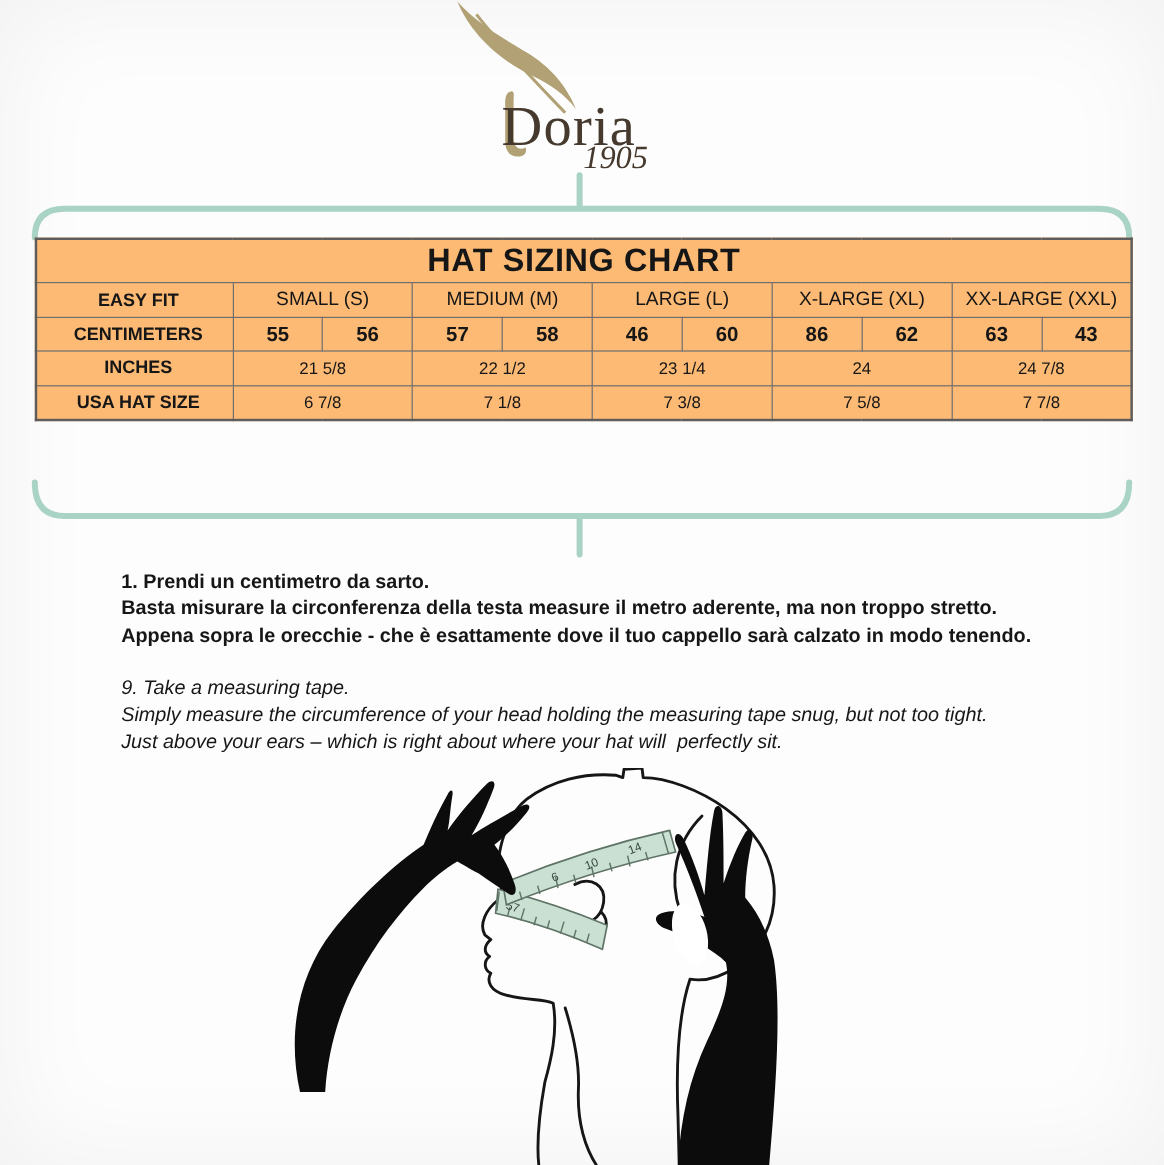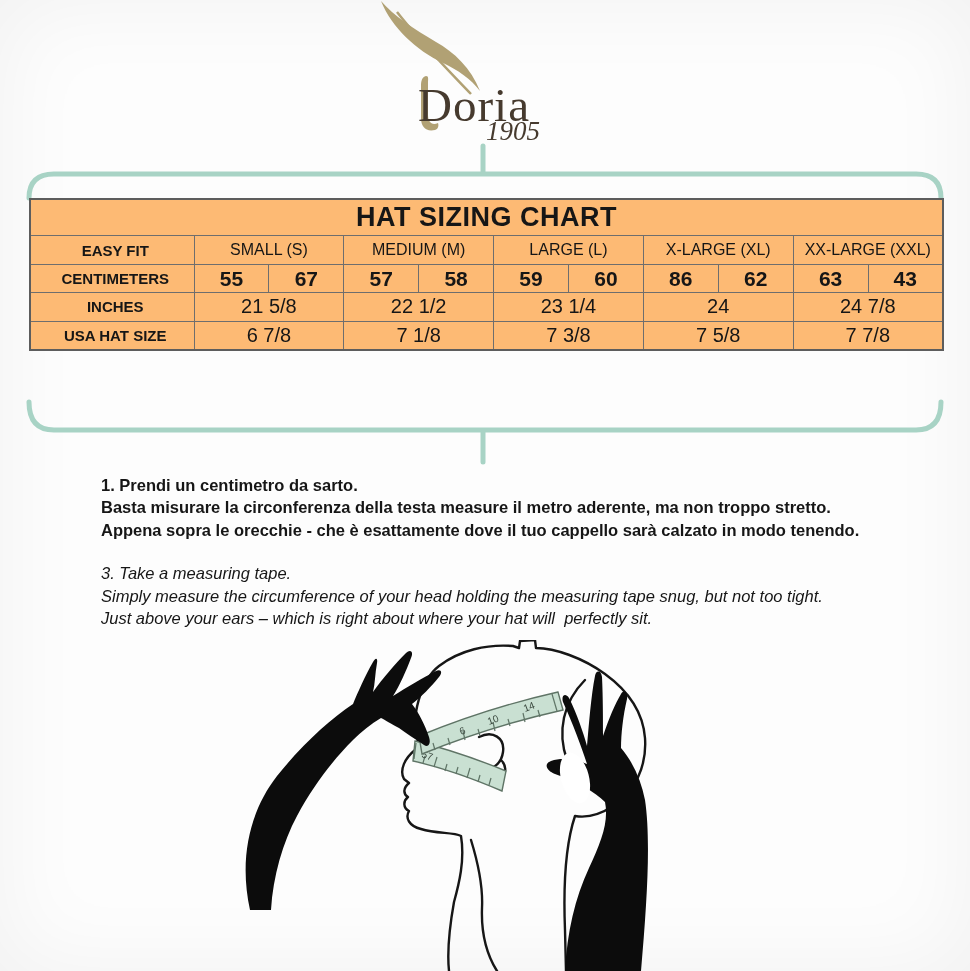--- a/index.html
+++ b/index.html
@@ -15,22 +15,22 @@
   table.sizing{
     position:absolute; left:29px; top:198px; width:913px;
     border-collapse:collapse; table-layout:fixed; background:#fdba74;
     border:2.5px solid #5d5d5d;
   }
   table.sizing td{ border:1.7px solid #6e6e6e; padding:0; vertical-align:middle; }
   col.c-label{width:164px;}
   col.c-val{width:74.9px;}
   tr.r-title td{ height:35px; font-size:27px; font-weight:bold; text-align:center; letter-spacing:.5px;}
   tr.r-head td{ height:28px; font-size:16px; text-align:center;}
-  tr.r-cm td{ height:27px; font-size:21px; font-weight:bold; text-align:center;}
-  tr.r-frac td{ height:27.5px; font-size:20px; text-align:center;}
+  tr.r-cm td{ height:27px; font-size:17px; font-weight:bold; text-align:center;}
+  tr.r-frac td{ height:27.5px; font-size:14px; text-align:center;}
   td.lbl{ font-weight:bold; text-align:left; padding-left:6px !important; font-size:15px !important;}
   
   .instructions{ left:101px; top:474px; width:780px; }
   .it-block div{ font-weight:bold; font-size:16.5px; line-height:22.4px; }
   .en-block{ margin-top:21px; }
   .en-block div{ font-style:italic; font-size:16.5px; line-height:22.4px; white-space:pre-wrap;}
   svg text{ font-family:"Liberation Sans", sans-serif; }
   svg text.serif{ font-family:"Liberation Serif", serif; }
 </style>
 </head>
@@ -73,24 +73,24 @@
       <td class="lbl">EASY FIT</td>
       <td colspan="2">SMALL (S)</td>
       <td colspan="2">MEDIUM (M)</td>
       <td colspan="2">LARGE (L)</td>
       <td colspan="2">X-LARGE (XL)</td>
       <td colspan="2">XX-LARGE (XXL)</td>
     </tr>
     <tr class="r-cm">
       <td class="lbl">CENTIMETERS</td>
       <td>55</td>
-      <td>67</td>
+      <td>56</td>
       <td>57</td>
       <td>58</td>
-      <td>59</td>
+      <td>46</td>
       <td>60</td>
       <td>86</td>
       <td>62</td>
       <td>63</td>
       <td>43</td>
     </tr>
     <tr class="r-frac">
       <td class="lbl">INCHES</td>
       <td colspan="2">21 5/8</td>
       <td colspan="2">22 1/2</td>
@@ -114,21 +114,21 @@
     <path fill="none" stroke-width="5" stroke-linecap="round" d="M 459 34 L 459 64" stroke="#a8d3c5"></path>
   </svg>
 
   <div class="abs instructions">
     <div class="it-block">
       <div>1. Prendi un centimetro da sarto.</div>
       <div>Basta misurare la circonferenza della testa measure il metro aderente, ma non troppo stretto.</div>
       <div>Appena sopra le orecchie - che è esattamente dove il tuo cappello sarà calzato in modo tenendo.</div>
     </div>
     <div class="en-block">
-      <div>3. Take a measuring tape.</div>
+      <div>9. Take a measuring tape.</div>
       <div>Simply measure the circumference of your head holding the measuring tape snug, but not too tight.</div>
       <div>Just above your ears – which is right about where your hat will  perfectly sit.</div>
     </div>
   </div>
 
   <svg class="abs" style="left:225px; top:640px;" width="430" height="331" viewBox="0 0 430 331">
 
     <g fill="none" stroke="#161616" stroke-width="2.4" stroke-linecap="round" stroke-linejoin="round">
       <path d="M 193 99 C 185 78, 196 40, 214 26 C 235 10, 262 4, 288 6 L 294 8 L 295 1 L 310 0 L 311 8
                C 330 8, 358 18, 380 34 C 402 50, 418 72, 420 98 C 422 126, 410 152, 388 166

